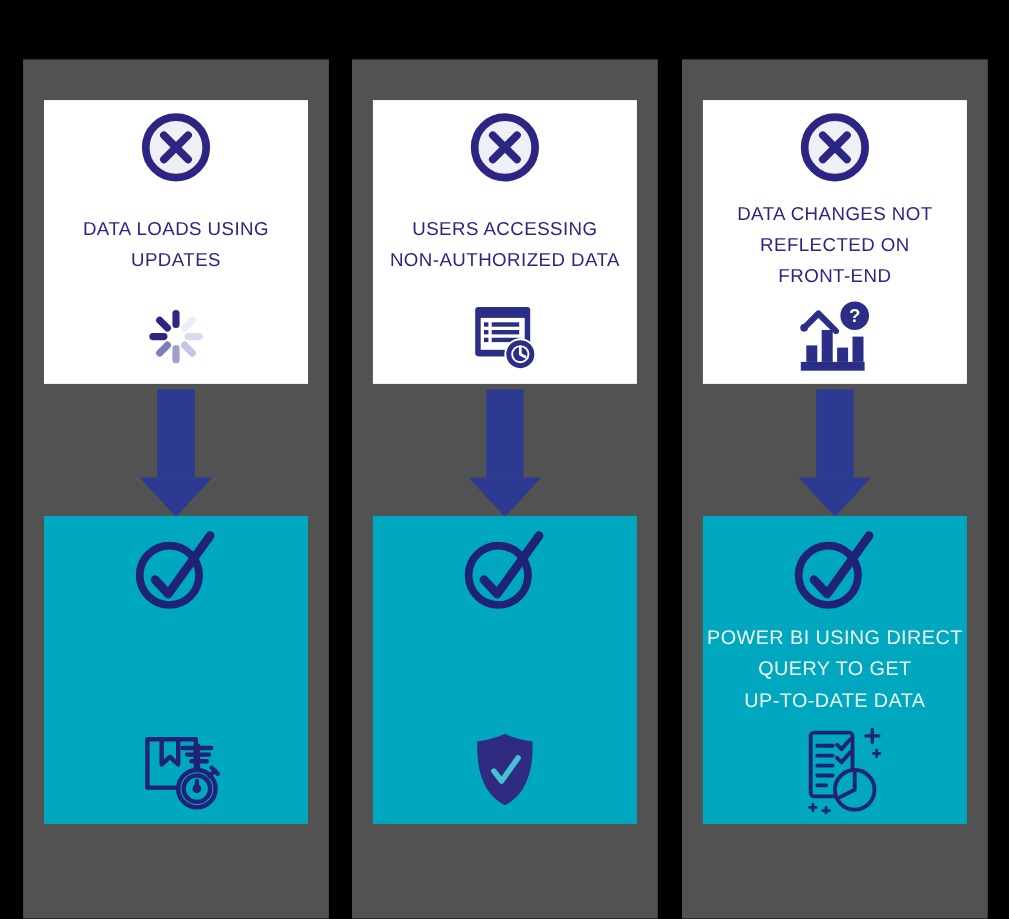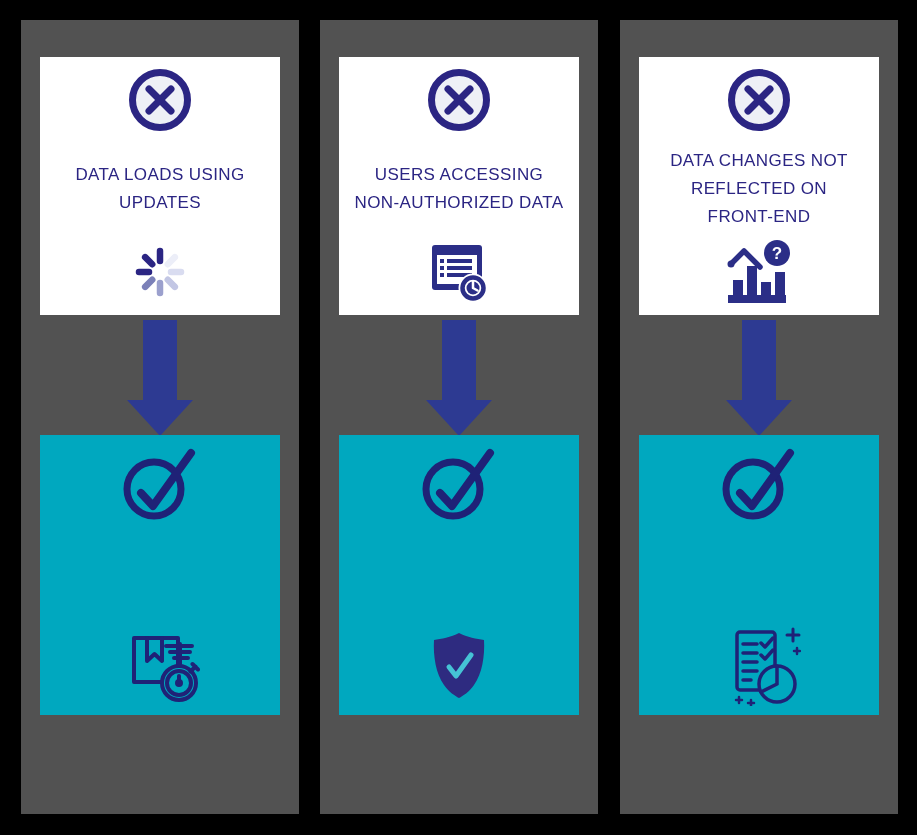--- a/index.html
+++ b/index.html
@@ -1,18 +1,18 @@
 <!DOCTYPE html>
 <html style="--background: #000000; --panel: #525252; --card_white: #ffffff; --teal: #00a8bf; --navy: #2b2583; --dark_navy: #1f2277; --arrow_blue: #2d3a92; --light_text: #eff9fb; --x_circle_fill: #eef0f6; --shield_check_teal: #45c3d5;"><head>
 <meta charset="utf-8">
 <style>
   html,body{margin:0;padding:0;background:#000;}
   body{width:917px;height:835px;position:relative;overflow:hidden;
        font-family:"Liberation Sans","DejaVu Sans",sans-serif;}
-  .canvas{position:absolute;inset:0;background:var(--background,#000);}
+  .canvas{position:absolute;inset:0;background:var(--background,#000);margin-top:34px;}
   .panel{position:absolute;top:20px;width:278px;height:794px;background:var(--panel,#525252);}
   .panel.c1{left:21px;} .panel.c2{left:320px;} .panel.c3{left:620px;}
 
   .card{position:absolute;left:19px;width:240px;}
   .card.problem{top:37px;height:258px;background:var(--card_white,#fff);}
   .card.solution{top:415px;height:280px;background:var(--teal,#00a8bf);}
 
   .icon-slot{position:absolute;left:0;right:0;display:flex;align-items:center;justify-content:center;}
   .x-slot{top:10px;height:66px;}
   .prob-icon-slot{bottom:8px;height:70px;}
@@ -178,20 +178,23 @@
         <div class="arrow-head"></div>
     </div>
 
     <div class="card solution">
       <div class="icon-slot check-slot">
         <svg width="84" height="80" viewBox="0 0 84 80">
           <circle cx="36" cy="46" r="27" fill="none" stroke="#1f2277" stroke-width="7"></circle>
           <path d="M23 50 L35 63 L73 10" fill="none" stroke="#1f2277" stroke-width="8" stroke-linecap="round" stroke-linejoin="round"></path>
         </svg>
       </div>
+      <div class="sol-title">POWER BI USING DIRECT
+QUERY TO GET
+UP-TO-DATE DATA</div>
       <div class="icon-slot sol-icon-slot">
         <svg width="84" height="82" viewBox="0 0 84 82" fill="none" stroke="#1f2277" stroke-width="3.5" stroke-linecap="round" stroke-linejoin="round">
           <rect x="20" y="8" width="38" height="58" rx="3"></rect>
           <path d="M26 20 H40 M26 29 H40 M26 38 H40 M26 47 H40 M26 56 H34"></path>
           <path d="M44 19 l4 4 l8 -9 M44 31 l4 4 l8 -9"></path>
           <circle cx="60" cy="60" r="18" fill="#00a8bf"></circle>
           <path d="M60 60 V42 M60 60 L44 68"></path>
           <path d="M76 5 V17 M70 11 H82" stroke-width="3"></path>
           <path d="M80 24 V30 M77 27 H83" stroke-width="2.5"></path>
           <path d="M22 73 V79 M19 76 H25" stroke-width="2.5"></path>

